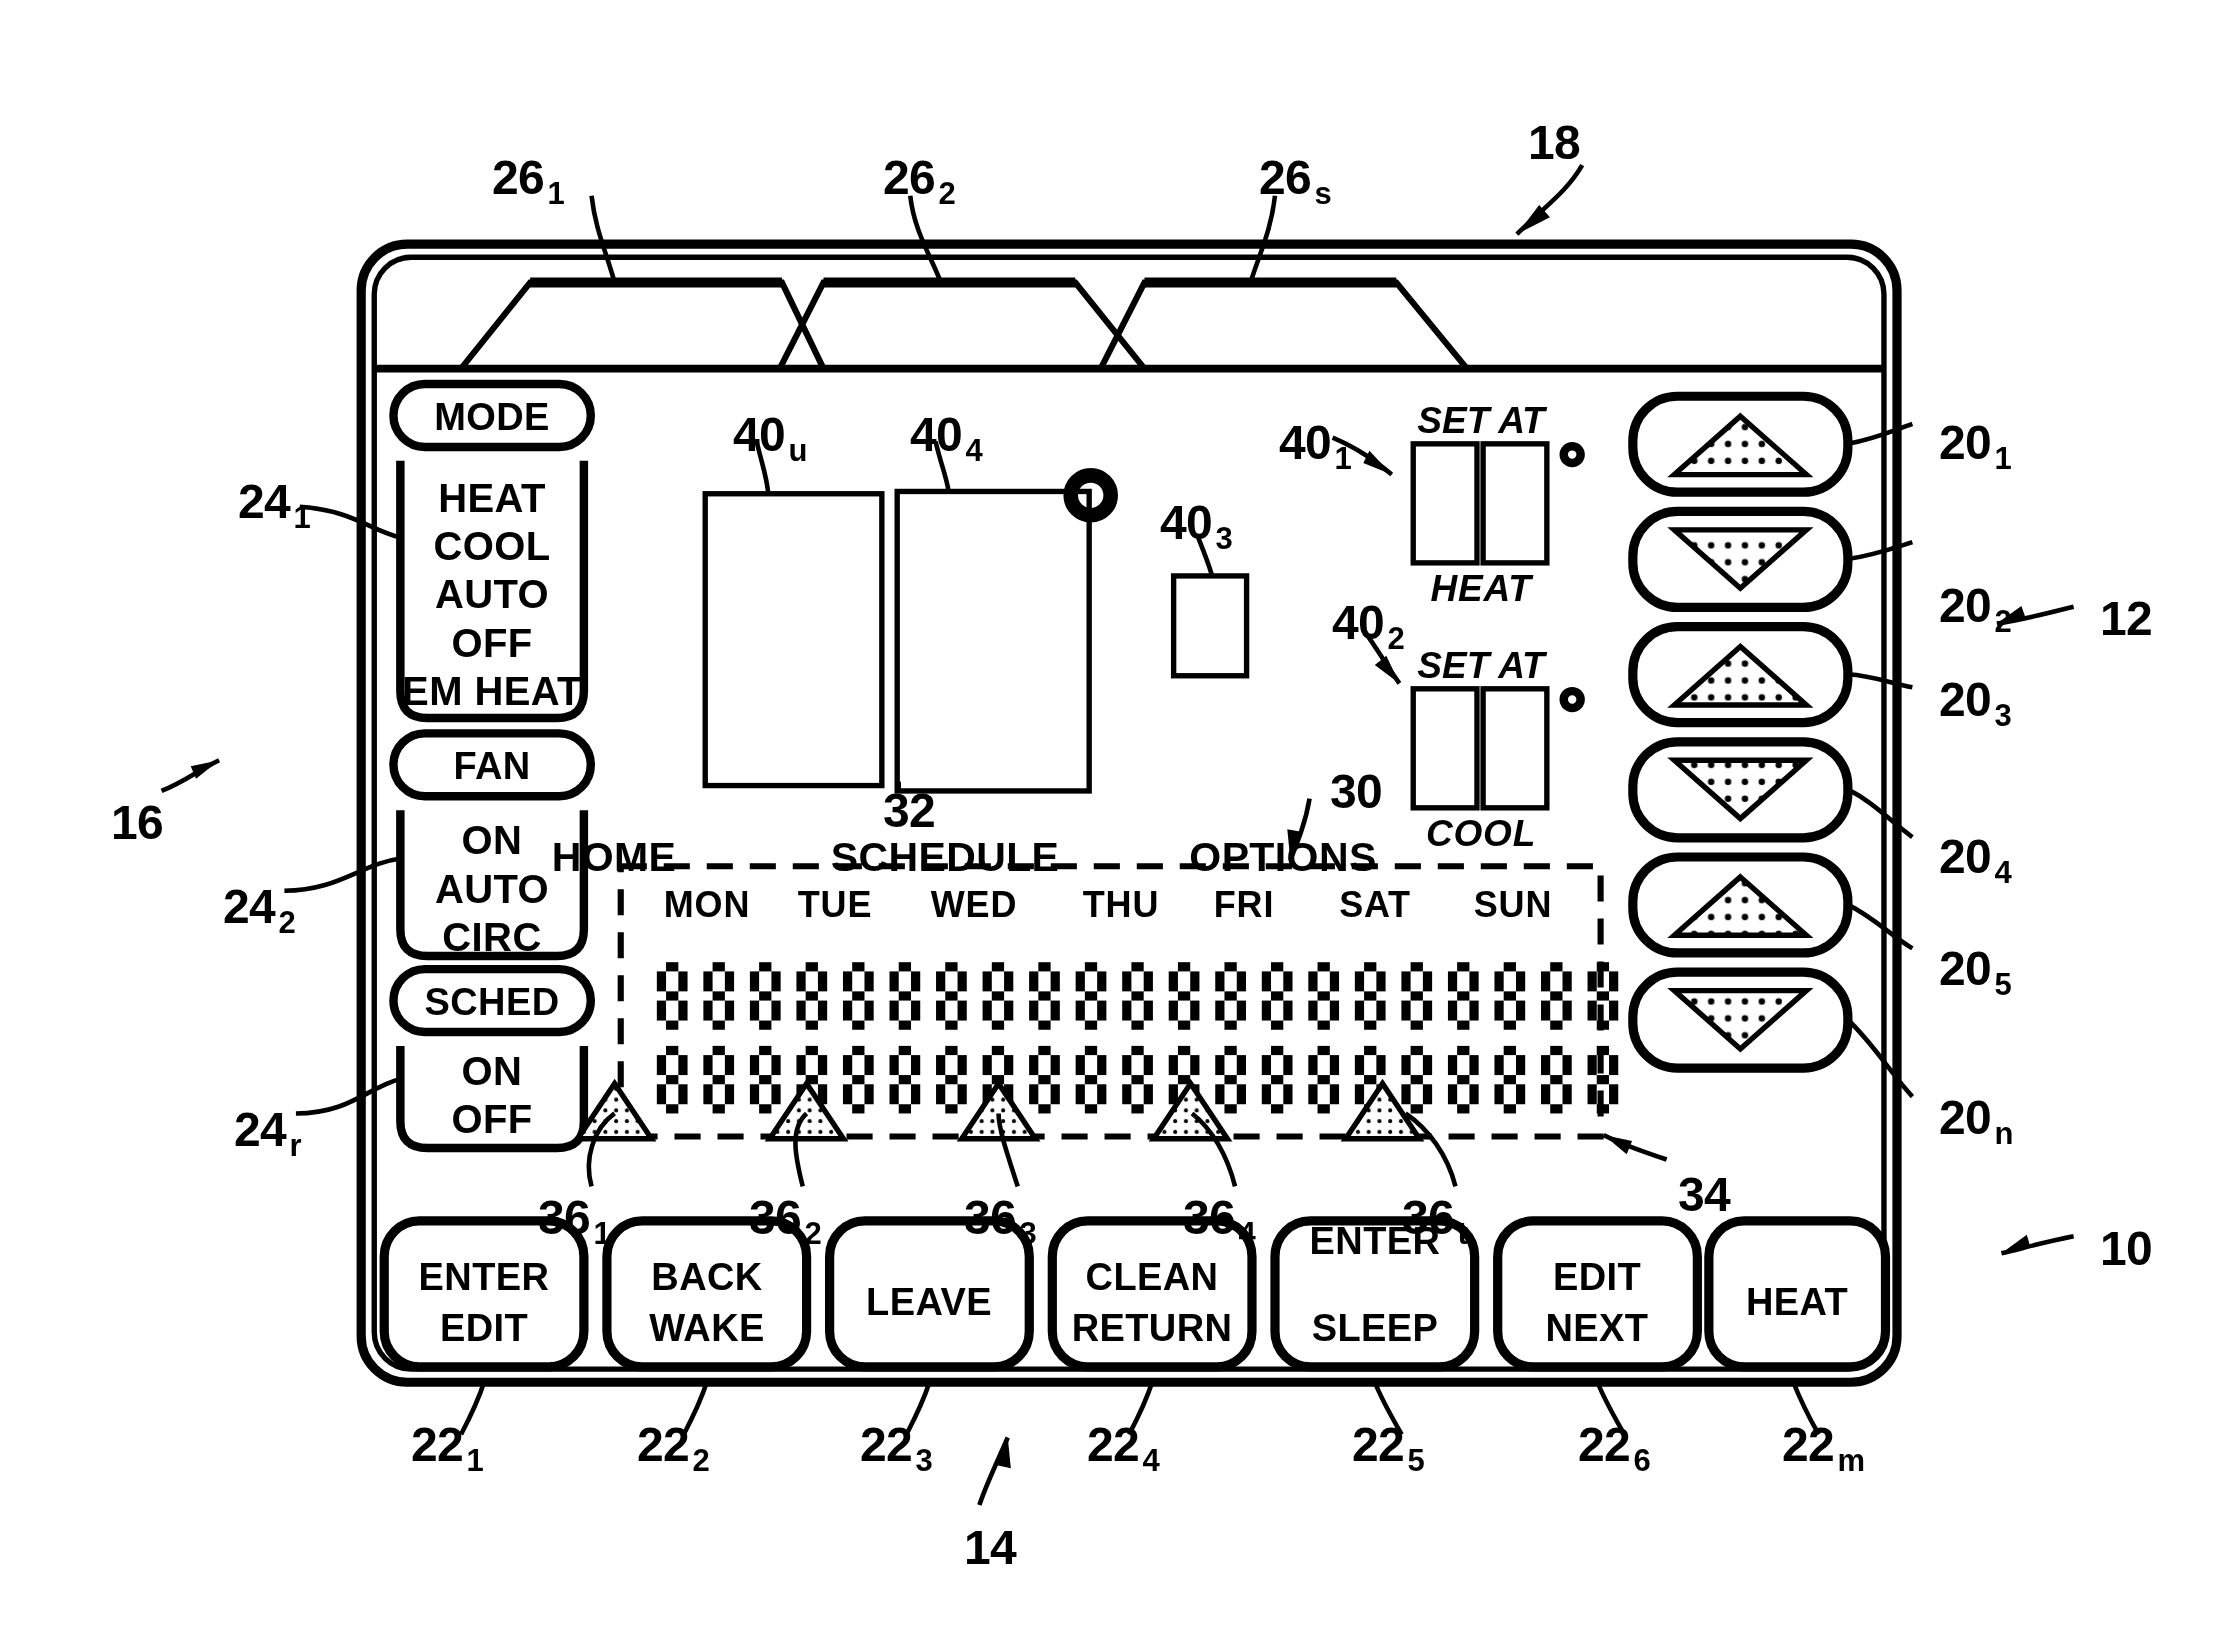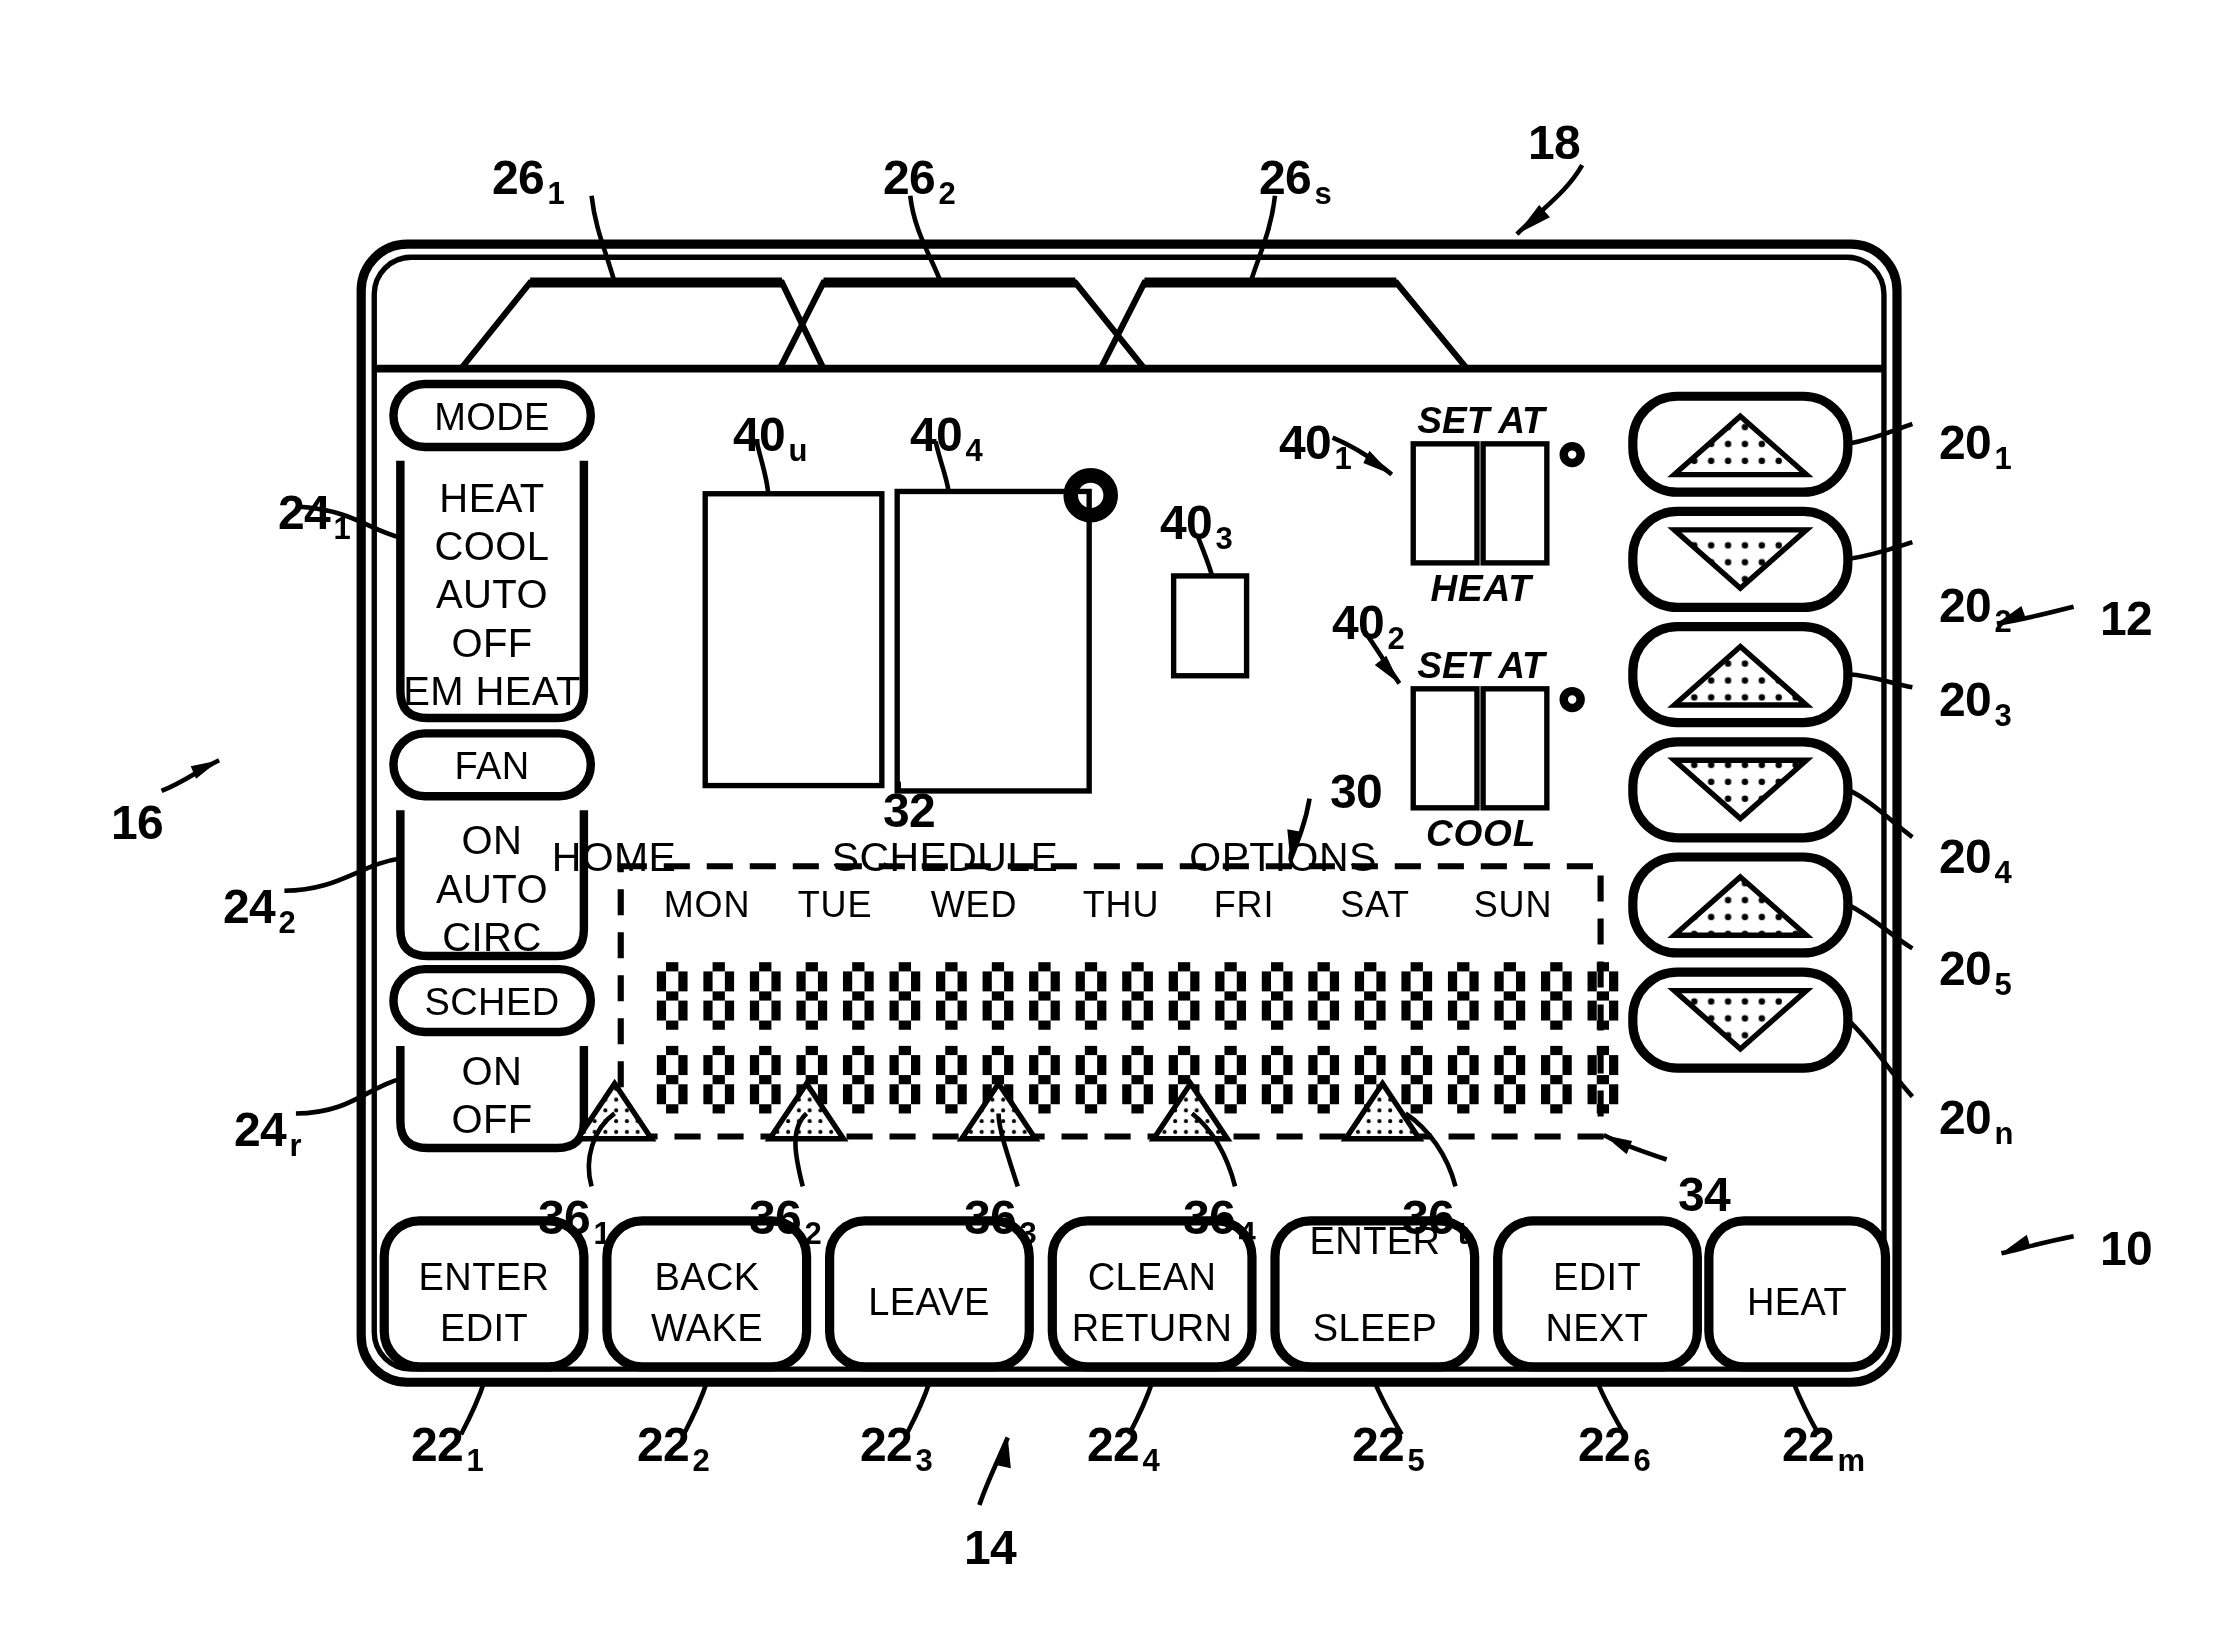--- a/index.html
+++ b/index.html
@@ -7,21 +7,21 @@
        font-family:"Liberation Sans",sans-serif;color:#000;}
   #stage{position:absolute;left:0;top:0;width:2239px;height:1651px;}
   svg{position:absolute;left:0;top:0;width:2239px;height:1651px;overflow:visible;}
 
   
   .ref{position:absolute;font-family:"Liberation Sans",sans-serif;font-weight:bold;
        font-size:48px;line-height:1;white-space:nowrap;letter-spacing:-0.8px;}
   .ref .sub{font-size:31px;font-weight:bold;vertical-align:-0.32em;margin-left:3.8px;}
 
   
-  .txt{position:absolute;white-space:nowrap;line-height:1;}
+  .txt{position:absolute;white-space:nowrap;line-height:1;font-weight:bold;}
   .tab-label{font-size:41px;letter-spacing:0.4px;}
   .pill-label{font-size:38px;letter-spacing:0.4px;}
   .opt-label{font-size:40px;letter-spacing:0.4px;}
   .btn-label{font-size:38px;letter-spacing:0.4px;}
   .day-label{font-size:36px;letter-spacing:0.8px;}
   .setat{font-size:37px;font-style:italic;font-weight:bold;letter-spacing:0px;}
   .hc-label{font-size:37px;font-style:italic;font-weight:bold;letter-spacing:0.8px;}
   .ctr{transform:translateX(-50%);}
 </style>
 </head>
@@ -544,21 +544,21 @@
   <div id="refs">
       <div class="ref" style="left: 492px; top: 154px;">26<span class="sub">1</span></div>
       <div class="ref" style="left: 883px; top: 154px;">26<span class="sub">2</span></div>
       <div class="ref" style="left: 1259px; top: 154px;">26<span class="sub">s</span></div>
       <div class="ref" style="left: 1528px; top: 119px;">18</div>
       <div class="ref" style="left: 733px; top: 411px;">40<span class="sub">u</span></div>
       <div class="ref" style="left: 910px; top: 411px;">40<span class="sub">4</span></div>
       <div class="ref" style="left: 1160px; top: 499px;">40<span class="sub">3</span></div>
       <div class="ref" style="left: 1279px; top: 419px;">40<span class="sub">1</span></div>
       <div class="ref" style="left: 1332px; top: 599px;">40<span class="sub">2</span></div>
-      <div class="ref" style="left: 238px; top: 489px; margin-left: 40px;">24<span class="sub">1</span></div>
+      <div class="ref" style="left: 238px; top: 478px;">24<span class="sub">1</span></div>
       <div class="ref" style="left: 223px; top: 883px;">24<span class="sub">2</span></div>
       <div class="ref" style="left: 234px; top: 1106px;">24<span class="sub">r</span></div>
       <div class="ref" style="left: 111px; top: 799px;">16</div>
       <div class="ref" style="left: 883px; top: 787px;">32</div>
       <div class="ref" style="left: 1306px; top: 768px; margin-left: 24px;">30</div>
       <div class="ref" style="left: 1678px; top: 1171px;">34</div>
       <div class="ref" style="left: 2100px; top: 595px;">12</div>
       <div class="ref" style="left: 2100px; top: 1225px;">10</div>
       <div class="ref" style="left: 964px; top: 1524px;">14</div>
       <div class="ref" style="left: 1939px; top: 419px;">20<span class="sub">1</span></div>

